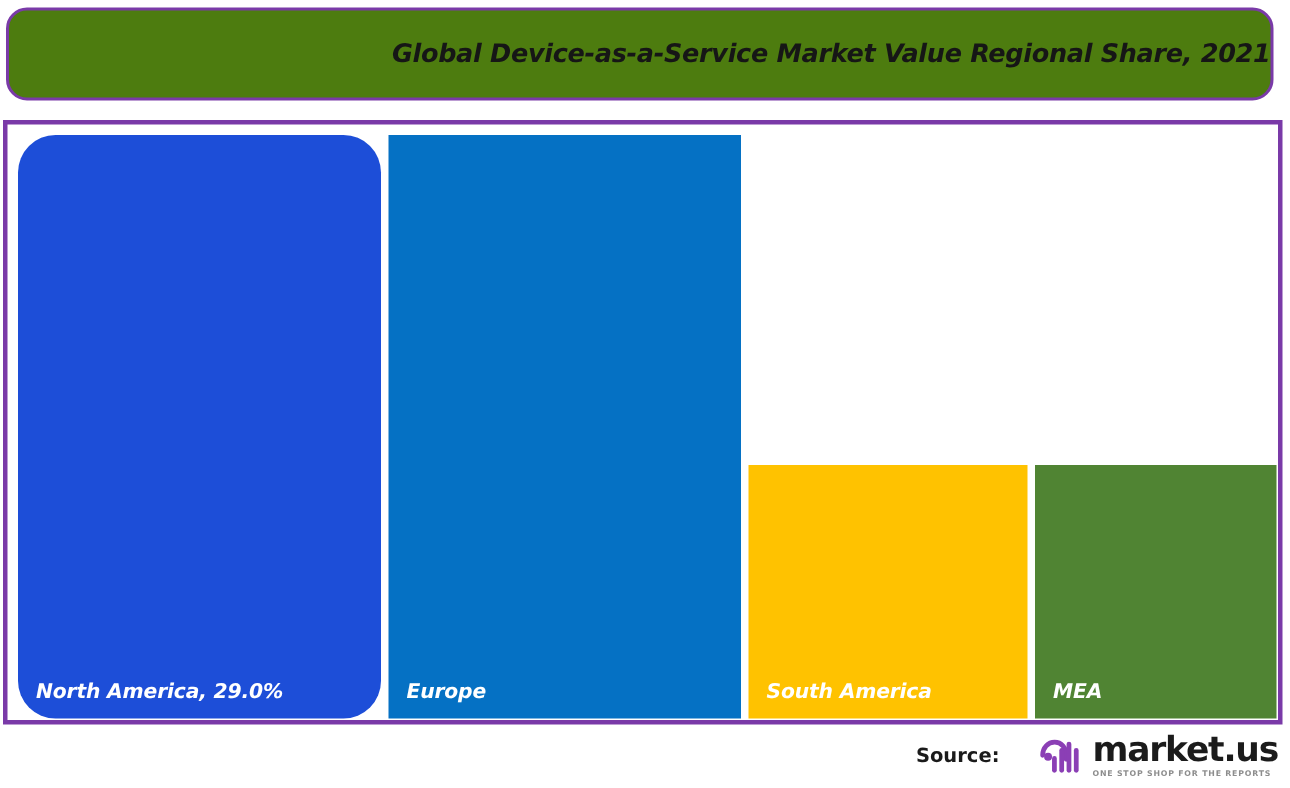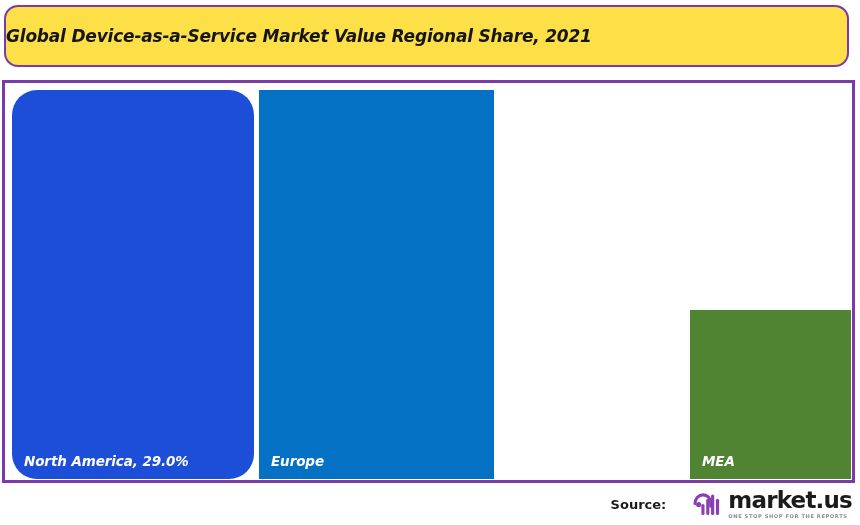--- a/index.html
+++ b/index.html
@@ -23,26 +23,26 @@
   }
 
   
   .title-box {
     position: absolute;
     left: 4px;
     top: 5px;
     width: 845px;
     height: 62px;
     box-sizing: border-box;
-    background: #fde047;
+    background: #4d7c0f;
     border: 2px solid #7a3aa8;
     border-radius: 14px;
     display: flex;
     align-items: center;
-    justify-content: flex-start;
+    justify-content: flex-end;
   }
   .title-text {
     font-family: "DejaVu Sans", sans-serif;
     font-size: 17px;
     font-weight: bold;
     font-style: italic;
     color: #161616;
     letter-spacing: -0.2px;
     white-space: nowrap;
   }
@@ -159,20 +159,23 @@
 
       <div class="tile tile-na" style="background:#1d4ed8;border-radius:25px;">
         <span class="tile-label">North America, 29.0%</span>
       </div>
 
       <div class="tile tile-eu" style="background:#0571C4;">
         <span class="tile-label">Europe</span>
       </div>
 
 
+      <div class="tile tile-sa" style="background:#FFC200;">
+        <span class="tile-label">South America</span>
+      </div>
 
       <div class="tile tile-mea" style="background:#508433;">
         <span class="tile-label">MEA</span>
       </div>
 
     </div>
   </div>
 
   <div class="footer">
     <div class="source-row">

